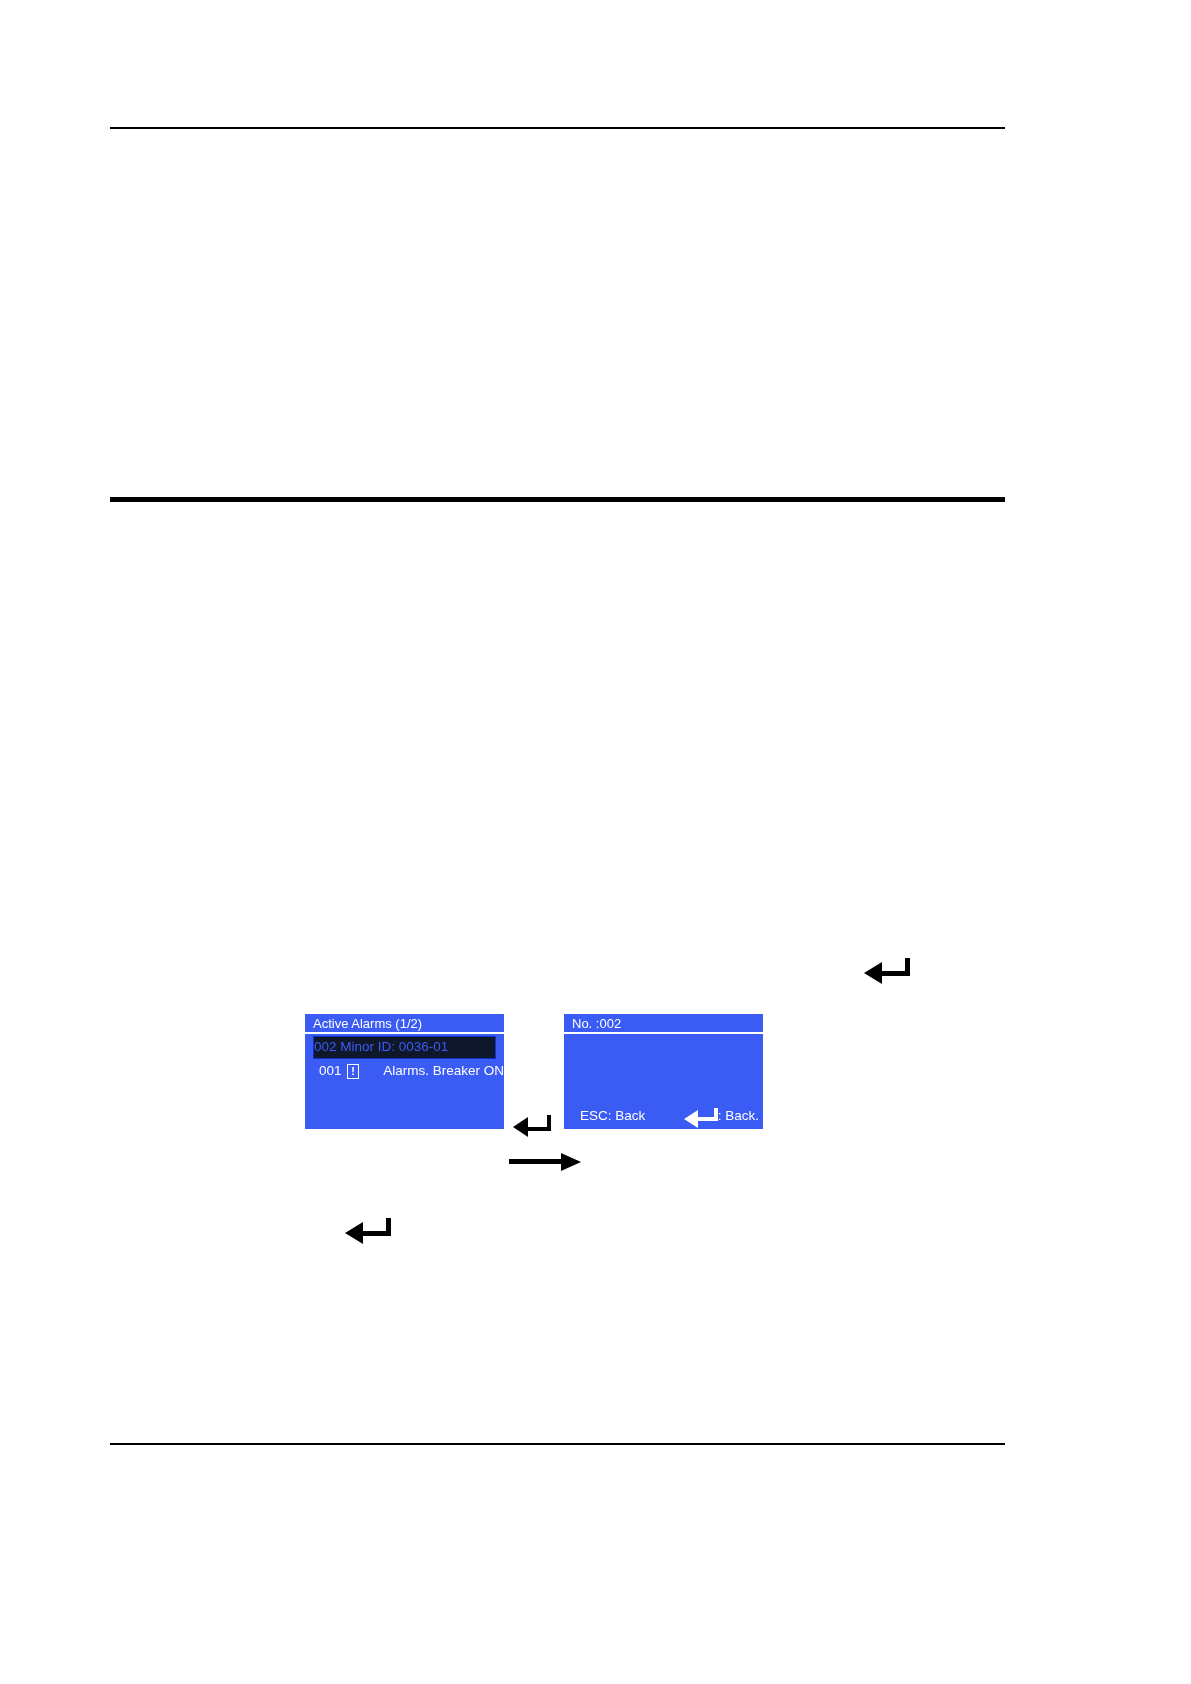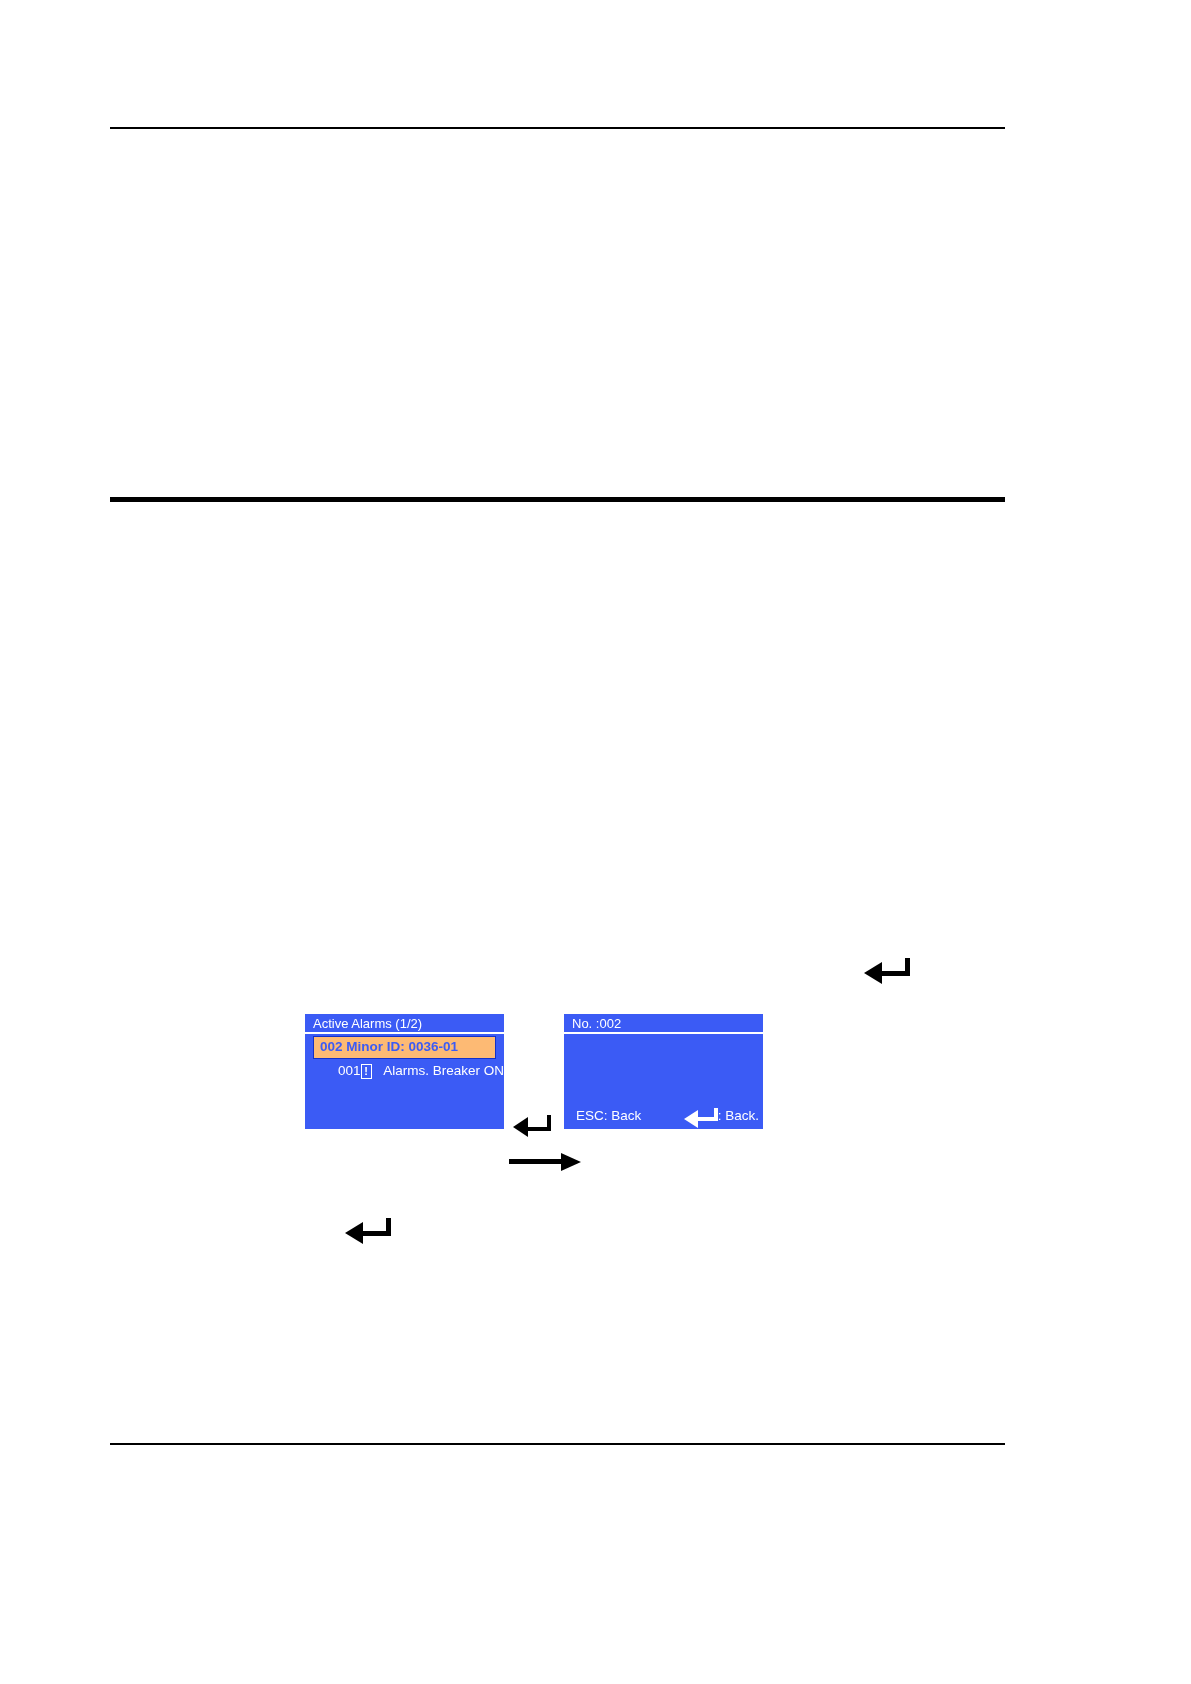--- a/index.html
+++ b/index.html
@@ -59,34 +59,33 @@
   #panel-alarm-list .body { position: absolute; left: 0; top: 22px; width: 100%; }
   .alarm-row {
     position: relative;
     height: 24px;
     line-height: 24px;
     font-size: 13.5px;
     white-space: nowrap;
     box-sizing: border-box;
   }
   .alarm-row.selected {
-    background: #fdba74;
+    background: #0f172a;
     color: #3b5bf5;
     border: 1.5px solid #1230c8;
     margin: 0 8px 0 8px;
-    padding-left: 6px;
     height: 23px;
     line-height: 20px;
-    font-weight: bold;
   }
   .alarm-row.normal {
     color: #ffffff;
-    padding-left: 33px;
+    padding-left: 14px;
     display: flex;
     align-items: center;
+    gap: 5px;
   }
 
   
   .alert-box {
     display: inline-block;
     width: 13px;
     height: 15px;
     border: 1.5px solid #ffffff;
     box-sizing: border-box;
     line-height: 12px;
@@ -132,21 +131,21 @@
     bottom: 2px;
     width: 100%;
     height: 22px;
     line-height: 22px;
     font-size: 13.5px;
     color: #ffffff;
     display: flex;
     align-items: center;
     white-space: nowrap;
   }
-  .detail-footer .esc { padding-left: 4px; margin-left: 8px; }
+  .detail-footer .esc { padding-left: 16px; }
   .detail-footer .spacer { flex: 1; }
   .detail-footer .maint { padding-right: 4px; }
 
   
   .enter-glyph {
     display: inline-block;
     position: relative;
     width: 34px;
     height: 16px;
     vertical-align: middle;

